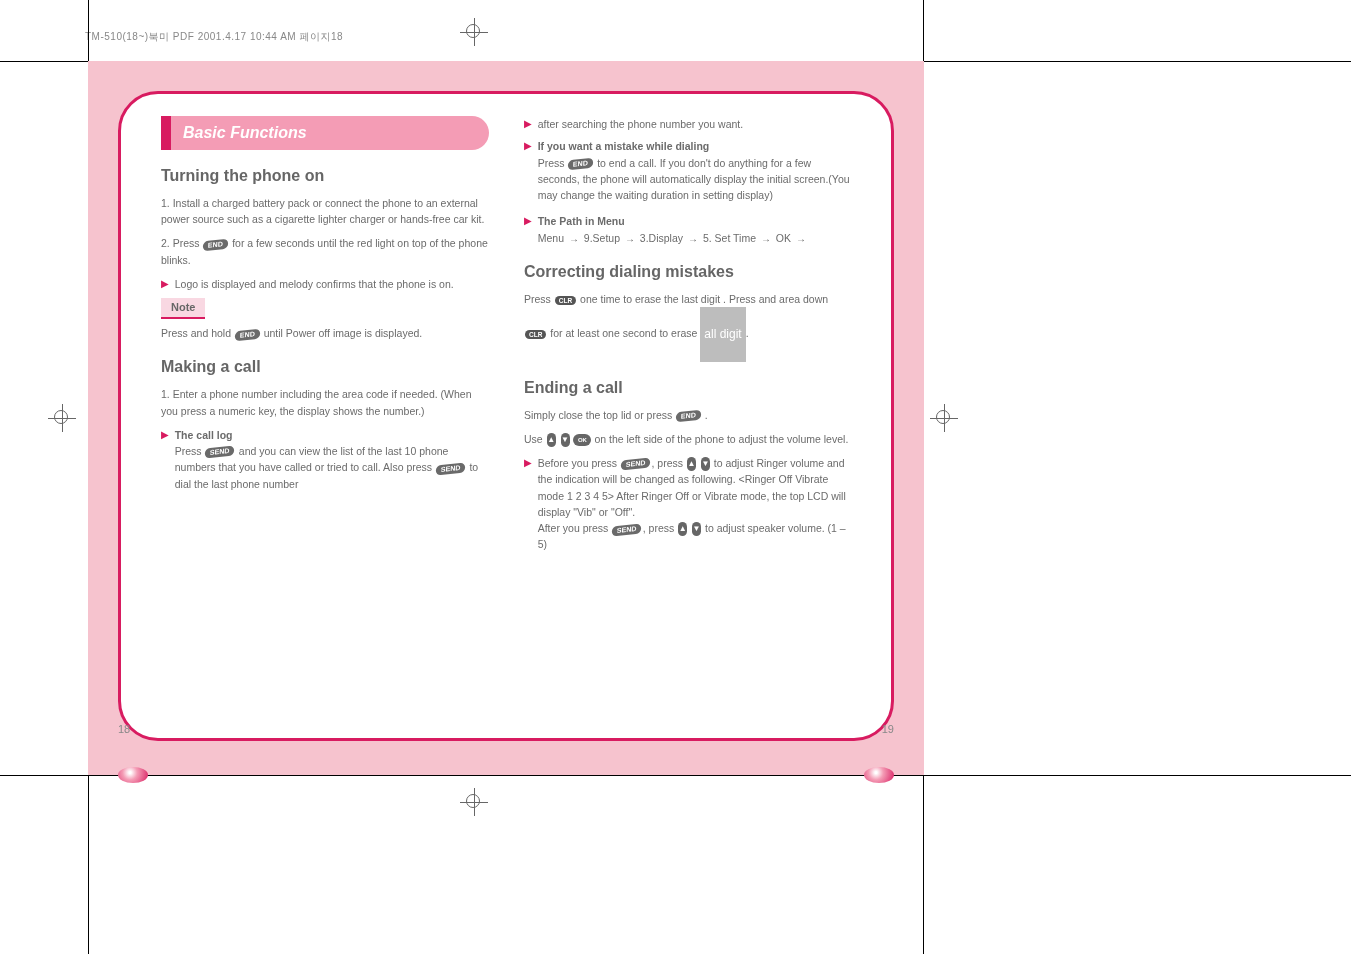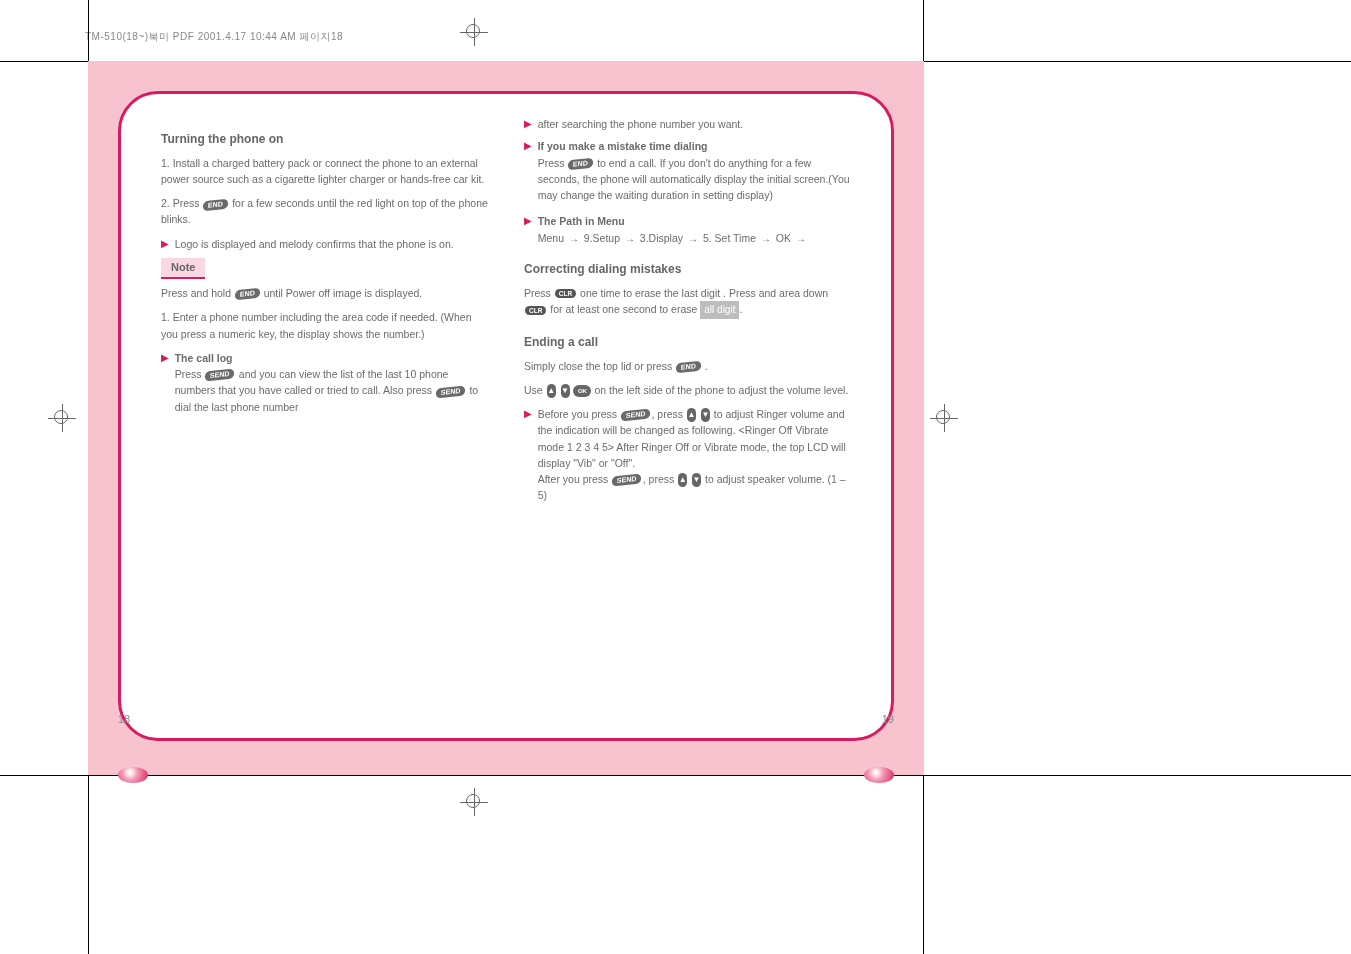--- a/index.html
+++ b/index.html
@@ -23,40 +23,40 @@
   .white-card { position: absolute; top: 30px; left: 30px; width: 776px; height: 650px; background: #fff; border: 3px solid #d81b60; border-radius: 40px; }
   
   .content { position: relative; padding: 22px 40px; font-size: 10.5px; line-height: 1.55; color: #6b6b6b; }
   .two-col { display: flex; gap: 36px; }
   .col { flex: 1; }
   
   .title-bar { position: relative; margin-bottom: 14px; height: 34px; }
   .title-bar .stub { position: absolute; left: 0; top: 0; width: 10px; height: 34px; background: #d81b60; }
   .title-bar .pill { position: absolute; left: 10px; top: 0; height: 34px; width: 318px; background: #f49cb5; border-radius: 0 20px 20px 0; display: flex; align-items: center; padding-left: 12px; font-size: 16px; font-style: italic; font-weight: bold; color: #fff; }
   
-  h3 { font-size: 12px; font-weight: bold; color: #666; margin-top: 14px; margin-bottom: 6px; }
+  h3 { font-size: 16px; font-weight: bold; color: #666; margin-top: 14px; margin-bottom: 6px; }
   p { margin-bottom: 8px; }
   .bullet-row { display: flex; gap: 6px; margin-bottom: 6px; align-items: flex-start; }
   .tri { color: #d81b60; font-size: 10px; flex-shrink: 0; line-height: 1.6; }
   .row-text { flex: 1; }
   
   .note-label { display: inline-block; border-bottom: 2px solid #d81b60; background: #f9d8e2; font-size: 11px; font-weight: bold; color: #666; padding: 1px 10px; margin-bottom: 6px; }
   
   .key-end, .key-send, .key-clr { display: inline-block; vertical-align: middle; font-size: 7px; font-weight: bold; color: #fff; border-radius: 9px; padding: 1px 5px; transform: skew(-8deg) rotate(-6deg); line-height: 1.1; margin: 0 1px; }
   .key-end { background: #6a6a6a; }
   .key-send { background: #6a6a6a; }
   .key-clr { background: #555; font-size: 6.5px; padding: 1px 4px; transform: none; border-radius: 7px; }
   .key-arrow { display: inline-block; width: 9px; height: 14px; background: #666; border-radius: 5px; color: #fff; font-size: 8px; text-align: center; line-height: 14px; vertical-align: middle; margin: 0 1px; }
   .key-ok { display: inline-block; width: 18px; height: 12px; background: #666; border-radius: 7px; color: #fff; font-size: 6px; text-align: center; line-height: 12px; vertical-align: middle; font-weight: bold; }
   
-  .gray-bar { display: inline-block; background: #bdbdbd; color: #fff; font-size: 10px; padding: 1px 4px; vertical-align: middle; }
+  .gray-bar { display: inline-block; background: #bdbdbd; color: #fff; font-size: 12px; padding: 18px 4px; vertical-align: middle; }
   
   .arrow-r { font-size: 10px; color: #666; margin: 0 2px; }
   
-  .page-num { position: absolute; bottom: 50px; font-size: 11px; color: #888; }
+  .page-num { position: absolute; bottom: 40px; font-size: 11px; color: #888; }
   .page-left { left: 30px; }
   .page-right { right: 30px; }
   
   .sphere { position: absolute; bottom: -8px; width: 30px; height: 16px; border-radius: 50%; background: radial-gradient(circle at 40% 35%, #fff 5%, #f49cb5 35%, #d81b60 100%); }
   .sphere-l { left: 30px; }
   .sphere-r { right: 30px; }
 </style>
 </head>
 <body>
 
@@ -80,20 +80,24 @@
     <span class="circ"></span>
   </div>
 
 <div class="pink-panel">
   <div class="white-card">
     <div class="content">
 
       <div class="two-col">
 
         <div class="col">
+          <div class="title-bar">
+            <div class="stub"></div>
+            <div class="pill">Basic Functions</div>
+          </div>
           
           <h3>Turning the phone on</h3>
           <p>1. Install a charged battery pack or connect the phone to an external power source such as a cigarette lighter charger or hands-free car kit.</p>
           <p>
             <span>2. Press</span>
             <span class="key-end">END</span>
             <span>for a few seconds until the red light on top of the phone blinks.</span>
           </p>
           <div class="bullet-row">
             <span class="tri">▶</span>
@@ -101,20 +105,21 @@
           </div>
           
           <div class="note-label">Note</div>
           
           <p>
             <span>Press and hold</span>
             <span class="key-end">END</span>
             <span>until Power off image is displayed.</span>
           </p>
           
+          <h3>Making a call</h3>
           <p>1. Enter a phone number including the area code if needed. (When you press a numeric key, the display shows the number.)</p>
           
           <div class="bullet-row">
             <span class="tri">▶</span>
             <div class="row-text">
               <strong>The call log</strong><br>
               <span>Press</span>
               <span class="key-send">SEND</span>
               <span>and you can view the list of the last 10 phone numbers that you have called or tried to call. Also press</span>
               <span class="key-send">SEND</span>
@@ -124,21 +129,21 @@
         </div>
 
         <div class="col">
           <div class="bullet-row">
             <span class="tri">▶</span>
             <span class="row-text">after searching the phone number you want.</span>
           </div>
           <div class="bullet-row">
             <span class="tri">▶</span>
             <div class="row-text">
-              <strong>If you make a mistake time dialing</strong><br>
+              <strong>If you want a mistake while dialing</strong><br>
               <span>Press</span>
               <span class="key-end">END</span>
               <span>to end a call.  If you don't do anything for a few seconds, the phone will automatically display the initial screen.(You may change the waiting duration in setting display)</span>
             </div>
           </div>
 
           <div class="bullet-row" style="margin-top:10px;">
             <span class="tri">▶</span>
             <div class="row-text">
               <strong>The Path in Menu</strong><br>

